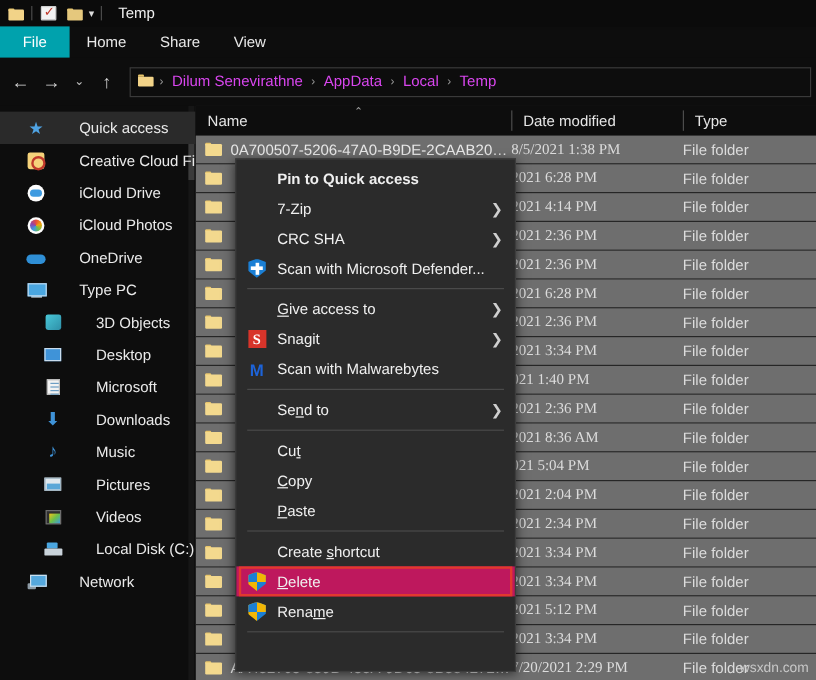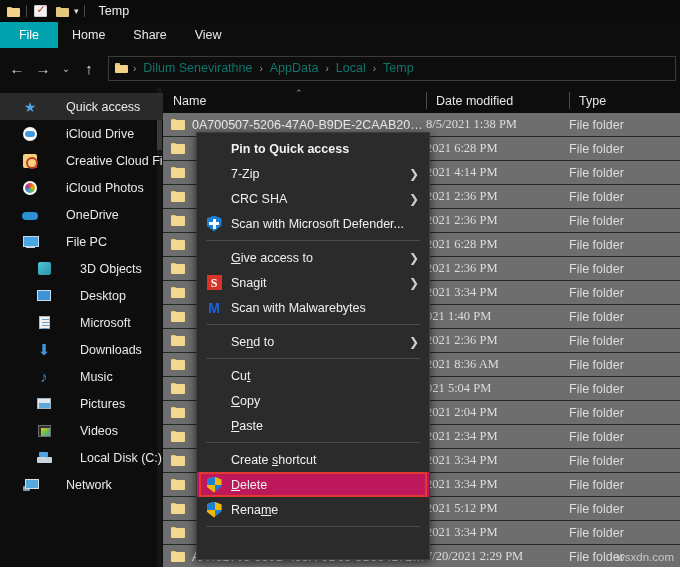--- a/index.html
+++ b/index.html
@@ -52,21 +52,21 @@
   .addrbar{ height:40px; background:#0d0d0d; display:flex; align-items:center; padding:0 4px; }
   .navbtn{
     width:26px; height:26px; display:flex; align-items:center; justify-content:center;
     color:#d6d6d6; font-size:15px;
   }
   .navbtn.small{ width:20px; font-size:10px; color:#bdbdbd; }
   .crumbbox{
     flex:1; height:25px; margin-left:6px; border:1px solid #3a3a3a;
     display:flex; align-items:center; padding:0 6px; gap:0px; background:#0d0d0d;
   }
-  .crumb{ color:#0f766e; font-size:12.5px; padding:0 4px; }
+  .crumb{ color:#d946ef; font-size:12.5px; padding:0 4px; }
   .crumb-sep{ color:#9a9a9a; font-size:10px; padding:0 3px; }
 
   
   .body{ display:flex; height:479px; }
 
   
   .sidebar{
     width:163px; background:#0d0d0d; padding-top:5px; position:relative;
     overflow:hidden; flex:none;
   }
@@ -240,47 +240,47 @@
       <div class="sb-scroll"></div>
       <div class="sb-thumb"></div>
     <div class="nav-item sel">
           <span class="ni-icon">
             <span class="ic-star">★</span>
           </span>
           <span class="ni-label">Quick access</span>
         </div>
         <div class="nav-item">
           <span class="ni-icon">
+            <span class="ic-cc"></span>
+          </span>
+          <span class="ni-label">Creative Cloud Files</span>
+        </div>
+        <div class="nav-item">
+          <span class="ni-icon">
             <span class="ic-icloud"></span>
           </span>
           <span class="ni-label">iCloud Drive</span>
         </div>
         <div class="nav-item">
           <span class="ni-icon">
-            <span class="ic-cc"></span>
-          </span>
-          <span class="ni-label">Creative Cloud Files</span>
+            <span class="ic-iphotos"></span>
+          </span>
+          <span class="ni-label">iCloud Photos</span>
         </div>
         <div class="nav-item">
           <span class="ni-icon">
-            <span class="ic-iphotos"></span>
-          </span>
-          <span class="ni-label">iCloud Photos</span>
+            <span class="ic-onedrive"></span>
+          </span>
+          <span class="ni-label">OneDrive</span>
         </div>
         <div class="nav-item">
           <span class="ni-icon">
-            <span class="ic-onedrive"></span>
-          </span>
-          <span class="ni-label">OneDrive</span>
-        </div>
-        <div class="nav-item">
-          <span class="ni-icon">
             <span class="ic-pc"></span>
           </span>
-          <span class="ni-label">File PC</span>
+          <span class="ni-label">Type PC</span>
         </div>
         <div class="nav-item indent">
           <span class="ni-icon">
             <span class="ic-3d"></span>
           </span>
           <span class="ni-label">3D Objects</span>
         </div>
         <div class="nav-item indent">
           <span class="ni-icon">
             <span class="ic-desk"></span>

